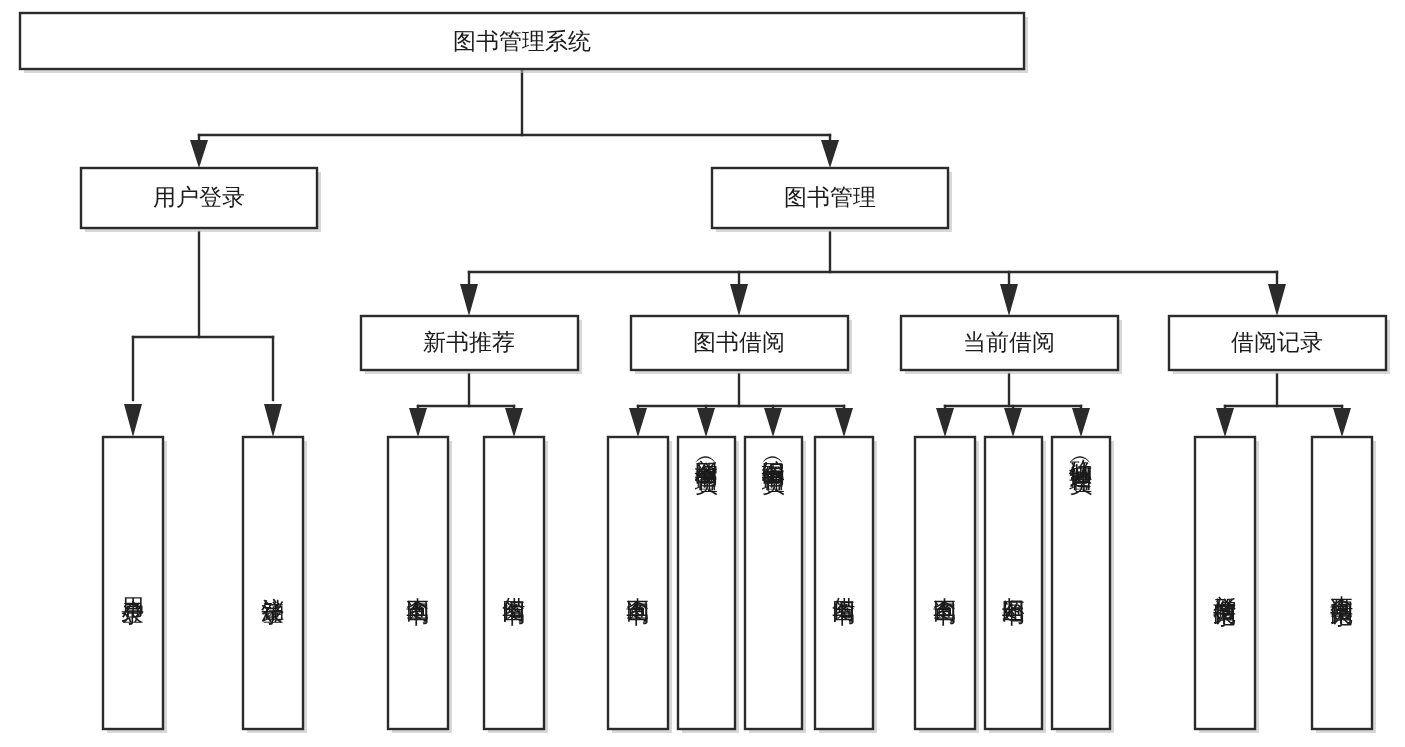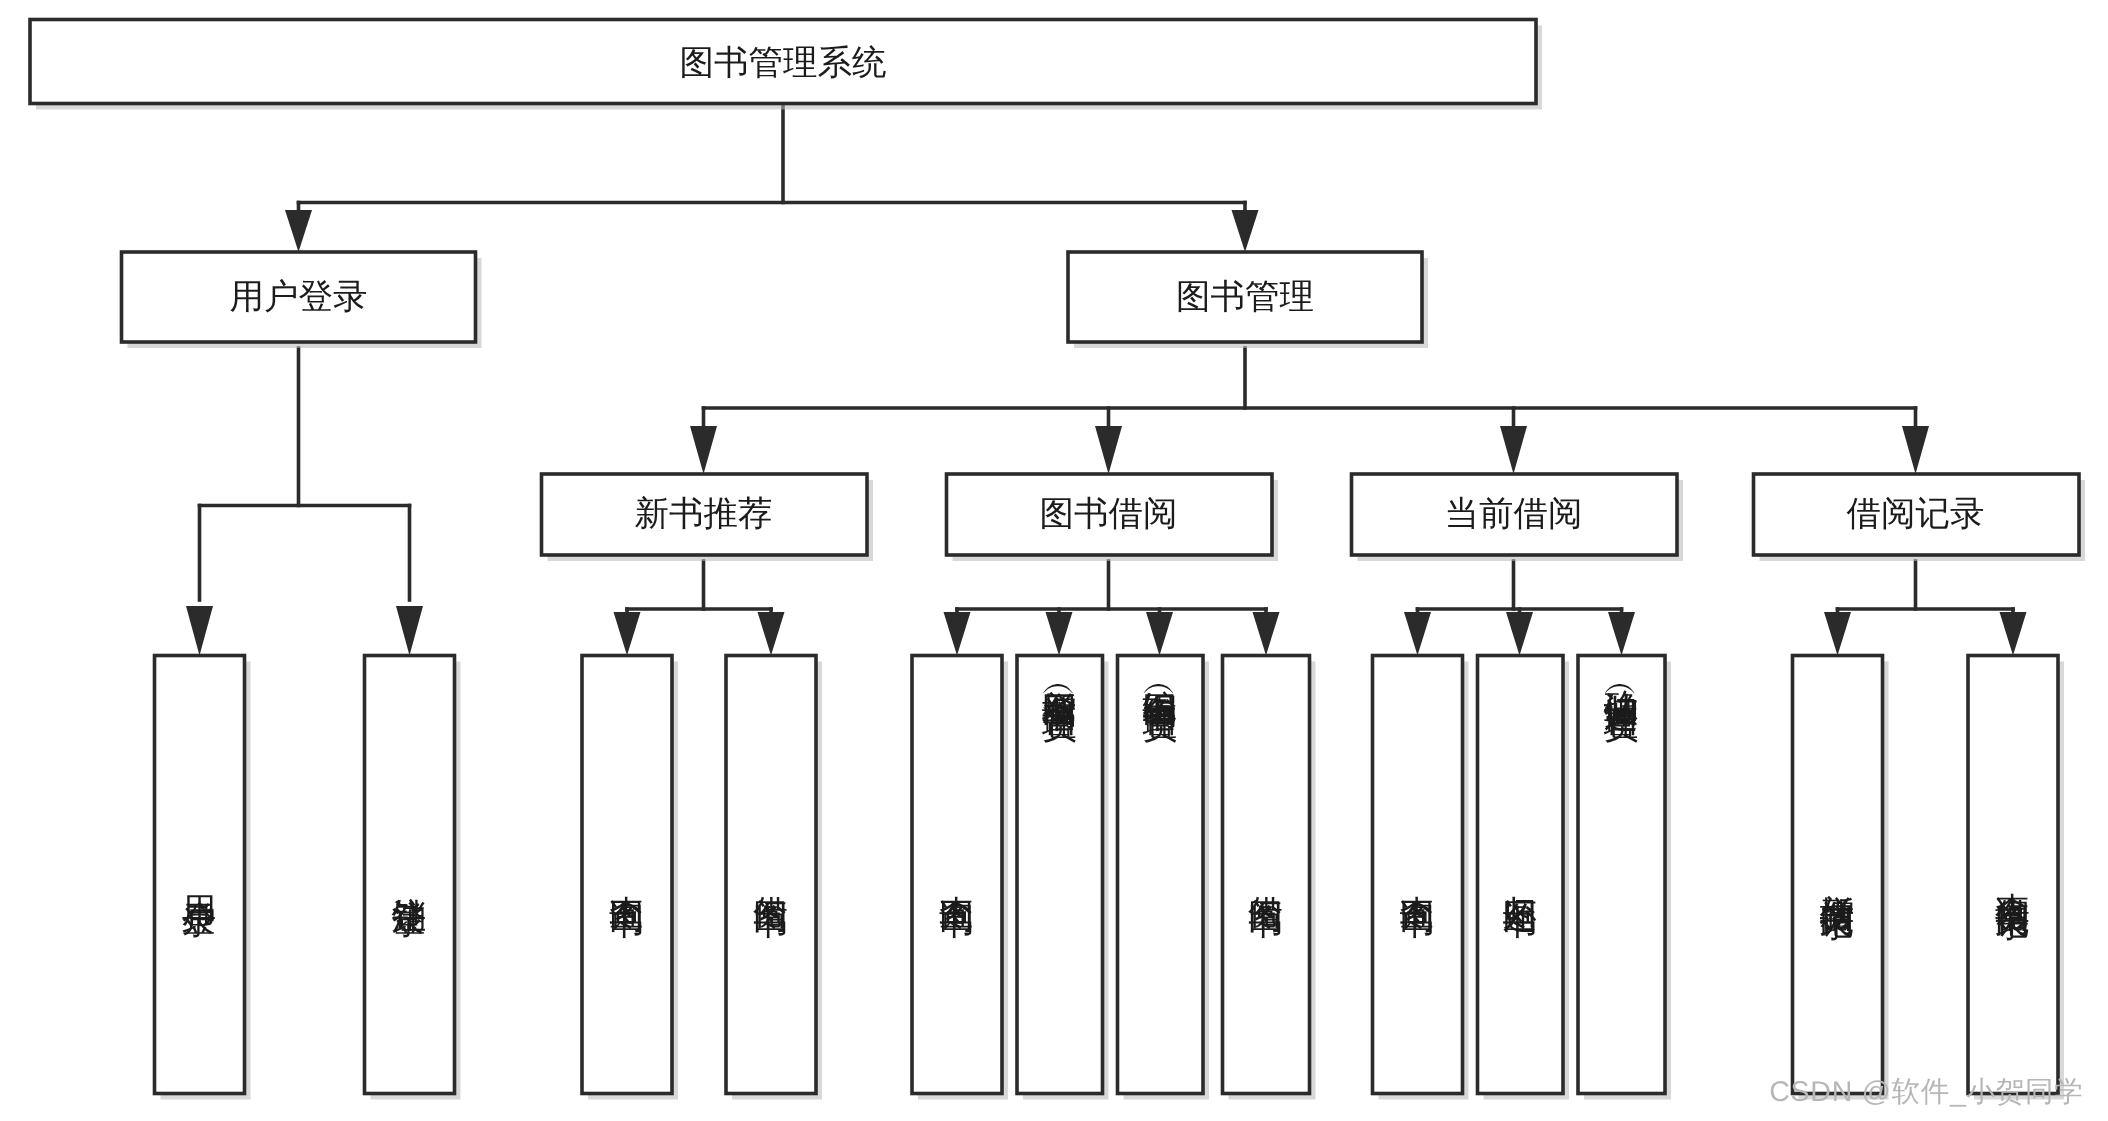--- a/index.html
+++ b/index.html
@@ -283,15 +283,14 @@
   <div class="vnode-wrap" style="left:1052px; top:441px; width:58px; height:292px; align-items:flex-start;">
     <span class="vnode-label">确认归还（管理员）</span>
   </div>
   <div class="vnode-wrap" style="left:1195px; top:437px; width:60px; height:292px;">
     <span class="vnode-label">新增借阅记录</span>
   </div>
   <div class="vnode-wrap" style="left:1312px; top:437px; width:60px; height:292px;">
     <span class="vnode-label">查询借阅记录</span>
   </div>
 
-  <div class="watermark">CSDN @软件_小贺同学</div>
 
 </div>
 
 </body></html>

